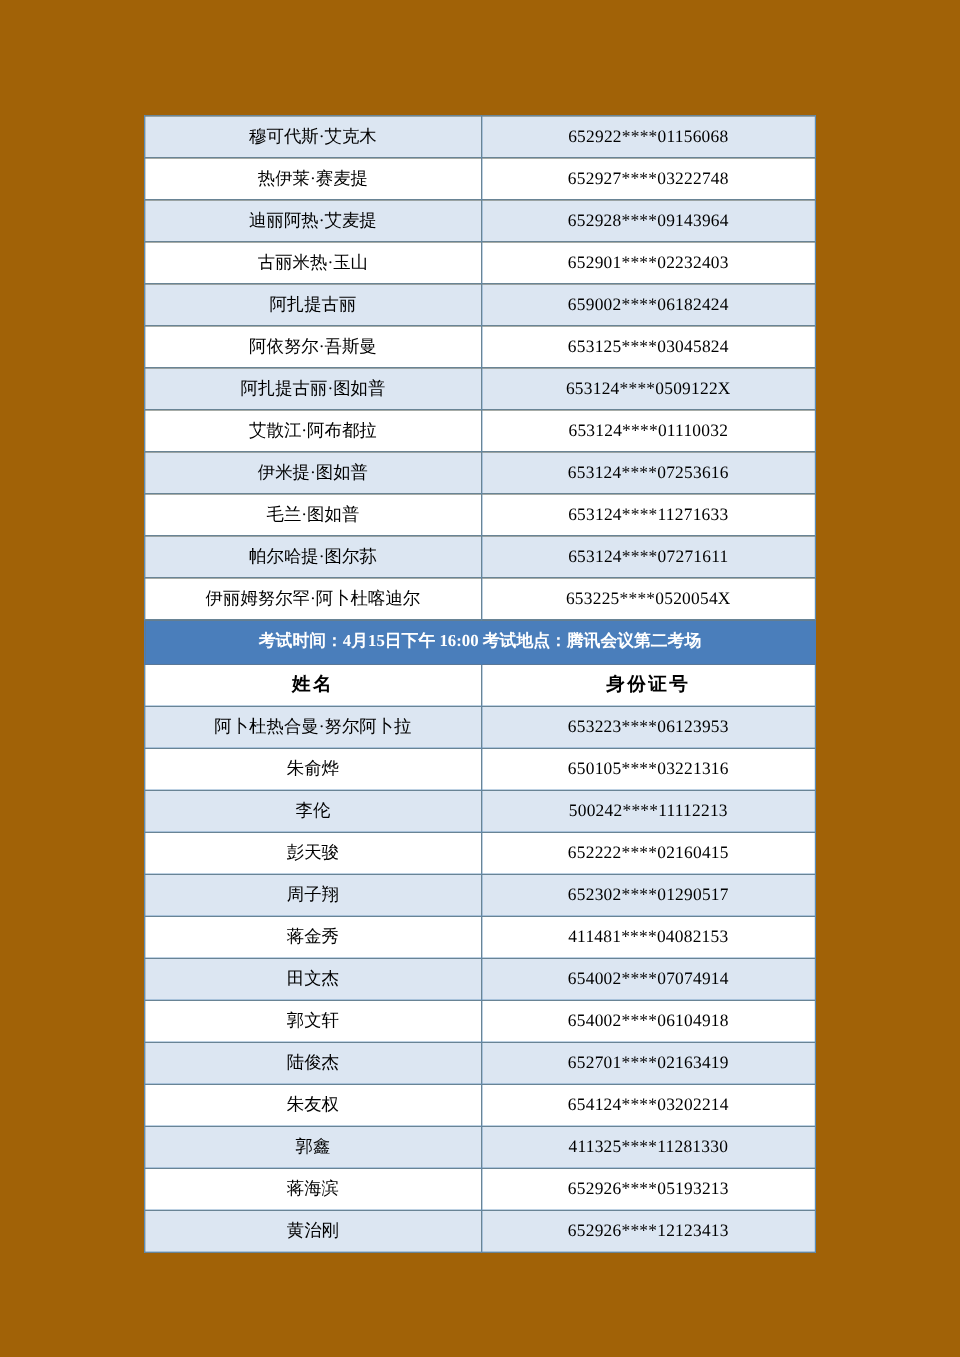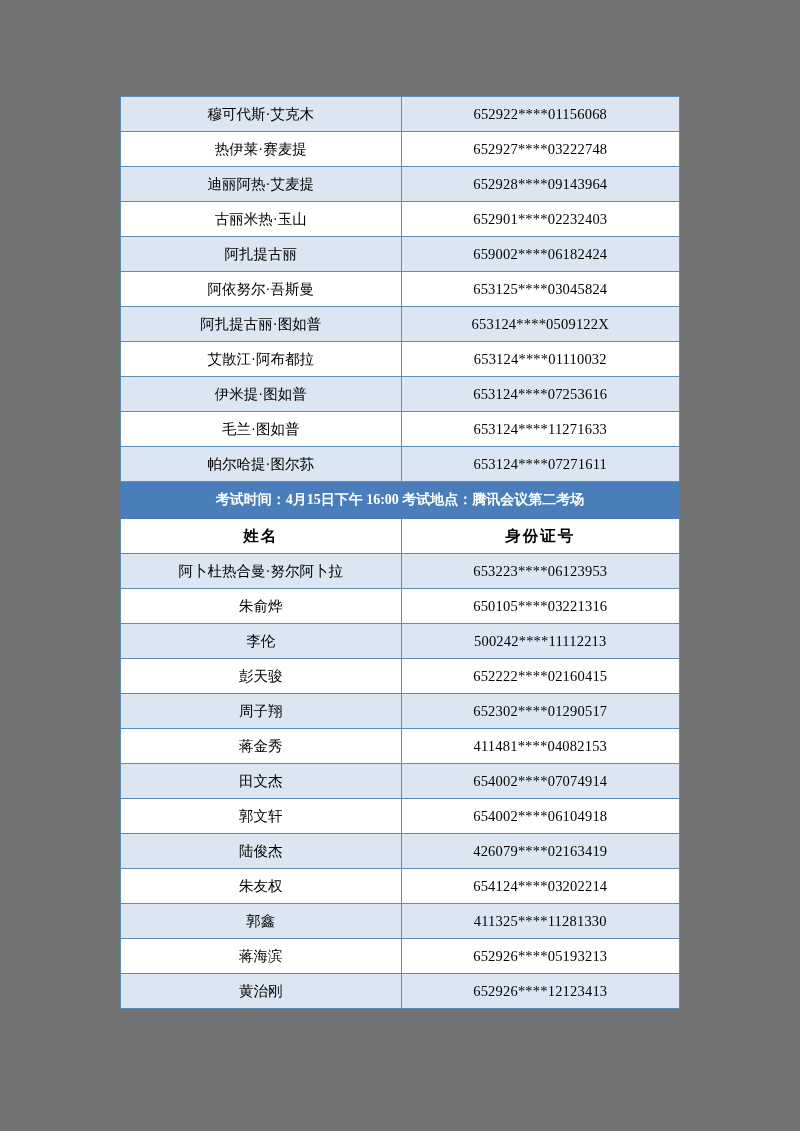--- a/index.html
+++ b/index.html
@@ -13,21 +13,21 @@
     font-family: "Liberation Serif", "DejaVu Serif", serif;
     color: #000000;
     position: relative;
   }
   .page {
     position: absolute;
     left: 0;
     top: 0;
     width: 800px;
     height: 1131px;
-    background: #737373;
+    background: #a16207;
   }
   .doc-table {
     position: absolute;
     left: 120px;
     top: 96px;
     width: 560px;
     border-collapse: collapse;
     table-layout: fixed;
   }
   .doc-table td {
@@ -112,20 +112,24 @@
           <td class="id-cell">653124****07253616</td>
         </tr>
         <tr class="plain">
           <td class="name-cell">毛兰·图如普</td>
           <td class="id-cell">653124****11271633</td>
         </tr>
         <tr class="shaded">
           <td class="name-cell">帕尔哈提·图尔荪</td>
           <td class="id-cell">653124****07271611</td>
         </tr>
+        <tr class="plain">
+          <td class="name-cell">伊丽姆努尔罕·阿卜杜喀迪尔</td>
+          <td class="id-cell">653225****0520054X</td>
+        </tr>
         <tr class="section-bar">
           <td colspan="2">考试时间：4月15日下午 16:00  考试地点：腾讯会议第二考场</td>
         </tr>
         <tr class="header-row">
           <td>姓名</td>
           <td>身份证号</td>
         </tr>
         <tr class="shaded">
           <td class="name-cell">阿卜杜热合曼·努尔阿卜拉</td>
           <td class="id-cell">653223****06123953</td>
@@ -153,21 +157,21 @@
         <tr class="shaded">
           <td class="name-cell">田文杰</td>
           <td class="id-cell">654002****07074914</td>
         </tr>
         <tr class="plain">
           <td class="name-cell">郭文轩</td>
           <td class="id-cell">654002****06104918</td>
         </tr>
         <tr class="shaded">
           <td class="name-cell">陆俊杰</td>
-          <td class="id-cell">426079****02163419</td>
+          <td class="id-cell">652701****02163419</td>
         </tr>
         <tr class="plain">
           <td class="name-cell">朱友权</td>
           <td class="id-cell">654124****03202214</td>
         </tr>
         <tr class="shaded">
           <td class="name-cell">郭鑫</td>
           <td class="id-cell">411325****11281330</td>
         </tr>
         <tr class="plain">

